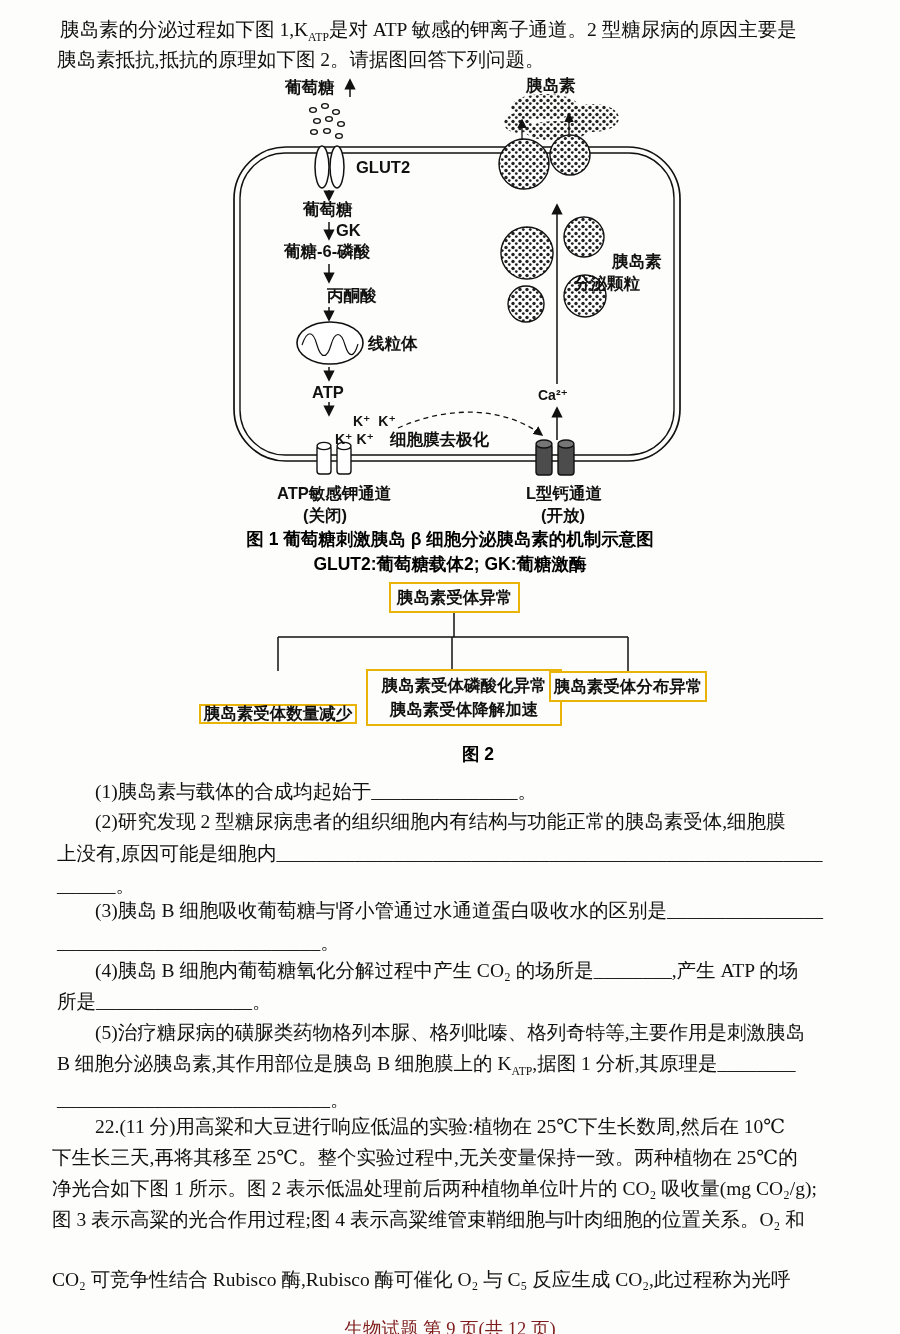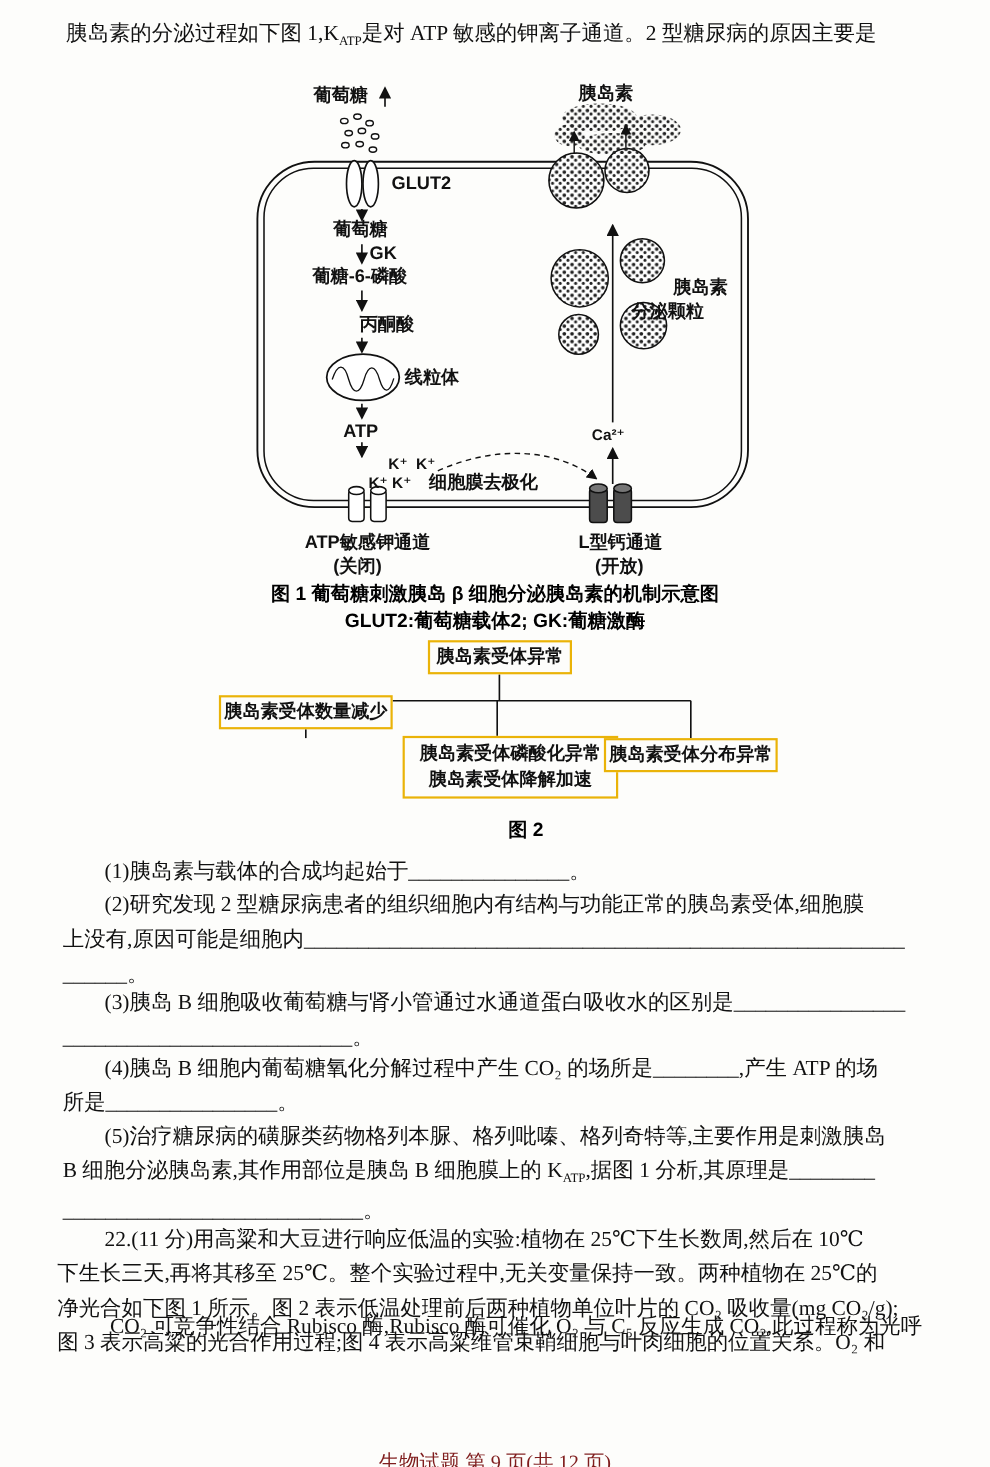--- a/index.html
+++ b/index.html
@@ -160,46 +160,47 @@
   <div class="dl" style="left:526px; top:76px;">胰岛素</div>
   <div class="dl" style="left:612px; top:252px;">胰岛素</div>
   <div class="dl" style="left:574px; top:274px;">分泌颗粒</div>
 
   <div class="cap" style="top:527px;">图 1  葡萄糖刺激胰岛 β 细胞分泌胰岛素的机制示意图</div>
   <div class="cap" style="top:552px;">GLUT2:葡萄糖载体2; GK:葡糖激酶</div>
 
   <div class="fbox" style="left:389px; top:582px; width:131px; height:31px;">
     <div>胰岛素受体异常</div>
   </div>
-  <div class="fbox" style="left:199px; top:632px; width:158px; height:31px;">
+  <div class="fbox" style="left:199px; top:704px; width:158px; height:20px;">
     <div>胰岛素受体数量减少</div>
   </div>
   <div class="fbox" style="left:366px; top:669px; width:196px; height:57px;">
     <div>胰岛素受体磷酸化异常</div>
     <div>胰岛素受体降解加速</div>
   </div>
   <div class="fbox" style="left:549px; top:671px; width:158px; height:31px;">
     <div>胰岛素受体分布异常</div>
   </div>
   <div class="cap" style="top:742px;padding-left:28px;">图 2</div>
 
   <div class="tl" style="left:60px; top:16px;"><span>胰岛素的分泌过程如下图 1,K</span><sub>ATP</sub><span>是对 ATP 敏感的钾离子通道。2 型糖尿病的原因主要是</span></div>
+  <div class="tl" style="left:57px; top:46px;">胰岛素抵抗,抵抗的原理如下图 2。请据图回答下列问题。</div>
 
   <div class="tl" style="left:95px; top:778px;">(1)胰岛素与载体的合成均起始于_______________。</div>
   <div class="tl" style="left:95px; top:808px;">(2)研究发现 2 型糖尿病患者的组织细胞内有结构与功能正常的胰岛素受体,细胞膜</div>
   <div class="tl" style="left:57px; top:840px;">上没有,原因可能是细胞内________________________________________________________</div>
   <div class="tl" style="left:57px; top:872px;">______。</div>
   <div class="tl" style="left:95px; top:897px;">(3)胰岛 B 细胞吸收葡萄糖与肾小管通过水通道蛋白吸收水的区别是________________</div>
   <div class="tl" style="left:57px; top:929px;">___________________________。</div>
   <div class="tl" style="left:95px; top:957px;">(4)胰岛 B 细胞内葡萄糖氧化分解过程中产生 CO₂ 的场所是________,产生 ATP 的场</div>
   <div class="tl" style="left:57px; top:988px;">所是________________。</div>
   <div class="tl" style="left:95px; top:1019px;">(5)治疗糖尿病的磺脲类药物格列本脲、格列吡嗪、格列奇特等,主要作用是刺激胰岛</div>
   <div class="tl" style="left:57px; top:1050px;"><span>B 细胞分泌胰岛素,其作用部位是胰岛 B 细胞膜上的 K</span><sub>ATP</sub><span>,据图 1 分析,其原理是________</span></div>
   <div class="tl" style="left:57px; top:1086px;">____________________________。</div>
 
   <div class="tl" style="left:95px; top:1113px;">22.(11 分)用高粱和大豆进行响应低温的实验:植物在 25℃下生长数周,然后在 10℃</div>
   <div class="tl" style="left:52px; top:1144px;">下生长三天,再将其移至 25℃。整个实验过程中,无关变量保持一致。两种植物在 25℃的</div>
   <div class="tl" style="left:52px; top:1175px;">净光合如下图 1 所示。图 2 表示低温处理前后两种植物单位叶片的 CO₂ 吸收量(mg CO₂/g);</div>
   <div class="tl" style="left:52px; top:1206px;">图 3 表示高粱的光合作用过程;图 4 表示高粱维管束鞘细胞与叶肉细胞的位置关系。O₂ 和</div>
-  <div class="tl" style="left:52px; top:1192px;margin-left:48px;">CO₂ 可竞争性结合 Rubisco 酶,Rubisco 酶可催化 O₂ 与 C₅ 反应生成 CO₂,此过程称为光呼</div>
+  <div class="tl" style="left:52px; top:1266px;">CO₂ 可竞争性结合 Rubisco 酶,Rubisco 酶可催化 O₂ 与 C₅ 反应生成 CO₂,此过程称为光呼</div>
 
   <div class="footer">生物试题 第 9 页(共 12 页)</div>
 </div>
 
 </body></html>

